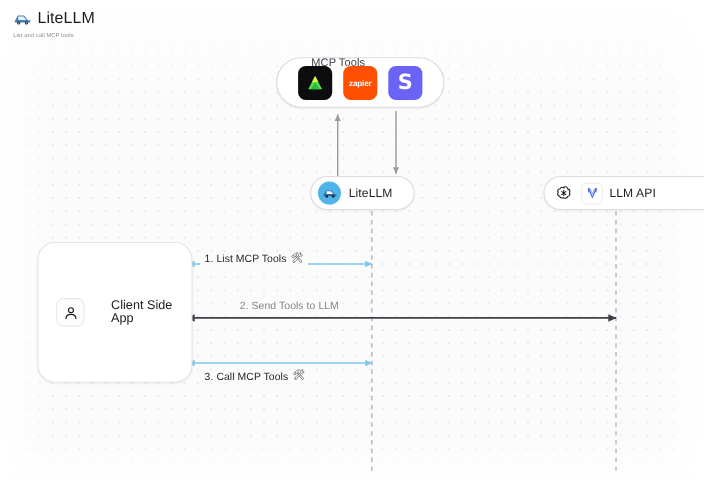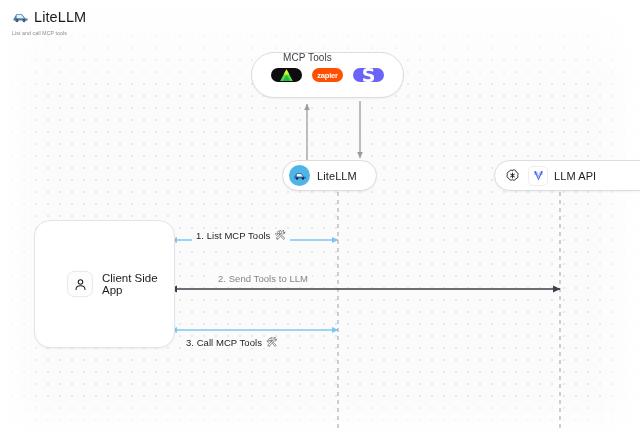--- a/index.html
+++ b/index.html
@@ -72,21 +72,21 @@
     position: absolute; left: 283px; top: 36px;
     font-size: 10px; color: #3d3d44; font-weight: 400;
     letter-spacing: .1px; z-index: 25; margin-top: 16px;
   }
   #mcp-box {
     left: 251px; top: 52px; width: 153px; height: 46px;
     border-radius: 23px;
     justify-content: center; gap: 10px;
   }
   .tool-icon {
-    width: 31px; height: 14px; border-radius: 7px;
+    width: 31px; height: 31px; border-radius: 7px;
     display: flex; align-items: center; justify-content: center;
     overflow: hidden; flex: none;
   }
   .tool-icon.dark   { background: #0d0d0f; }
   .tool-icon.zapier { background: #ff4f00; }
   .tool-icon.slack  { background: #6a63f6; }
   .tool-icon .zap-text {
     color: #fff; font-size: 7.5px; font-weight: 700; letter-spacing: -.2px;
   }
   .tool-icon .s-text {
@@ -117,21 +117,21 @@
     background: #ffffff; border: 1px solid #eeeef1;
     display: flex; align-items: center; justify-content: center;
     flex: none;
   }
   .chip-icon.plain { border-color: transparent; }
 
   
   #client-box {
     left: 34px; top: 220px; width: 141px; height: 128px;
     border-radius: 16px;
-    padding-left: 32px; gap: 9px;
+    padding-left: 16px; gap: 24px;
     border-color: #e4e4e8;
   }
   .client-icon {
     width: 26px; height: 26px; border-radius: 7px;
     background: #fdfdfd; border: 1px solid #e9e9ed;
     display: flex; align-items: center; justify-content: center;
     flex: none;
   }
   .client-label { font-size: 11.5px; color: #1c1c22; }
 
@@ -268,21 +268,21 @@
   <div id="client-box" class="node">
     <div class="client-icon">
       <svg width="15" height="15" viewBox="0 0 24 24" fill="none" stroke="#1c1c22" stroke-width="1.7" stroke-linecap="round" xmlns="http://www.w3.org/2000/svg">
         <circle cx="12" cy="8" r="3.6"></circle>
         <path d="M4.8 20c0-3.7 3.2-6 7.2-6s7.2 2.3 7.2 6"></path>
       </svg>
     </div>
     <span class="client-label">Client Side App</span>
   </div>
 
-  <div class="edge-label blue" style="left:192px; top:230px;">
+  <div class="edge-label blue" style="left:182px; top:230px;">
     <span>1. List MCP Tools</span>
     <span class="tools-emoji">🛠</span>
   </div>
 
   <div class="edge-label grey" style="left:182px; top:273px;margin-left:32px;">
     <span>2. Send Tools to LLM</span>
   </div>
 
   <div class="edge-label blue" style="left:182px; top:314px;margin-top:23px;">
     <span>3. Call MCP Tools</span>

